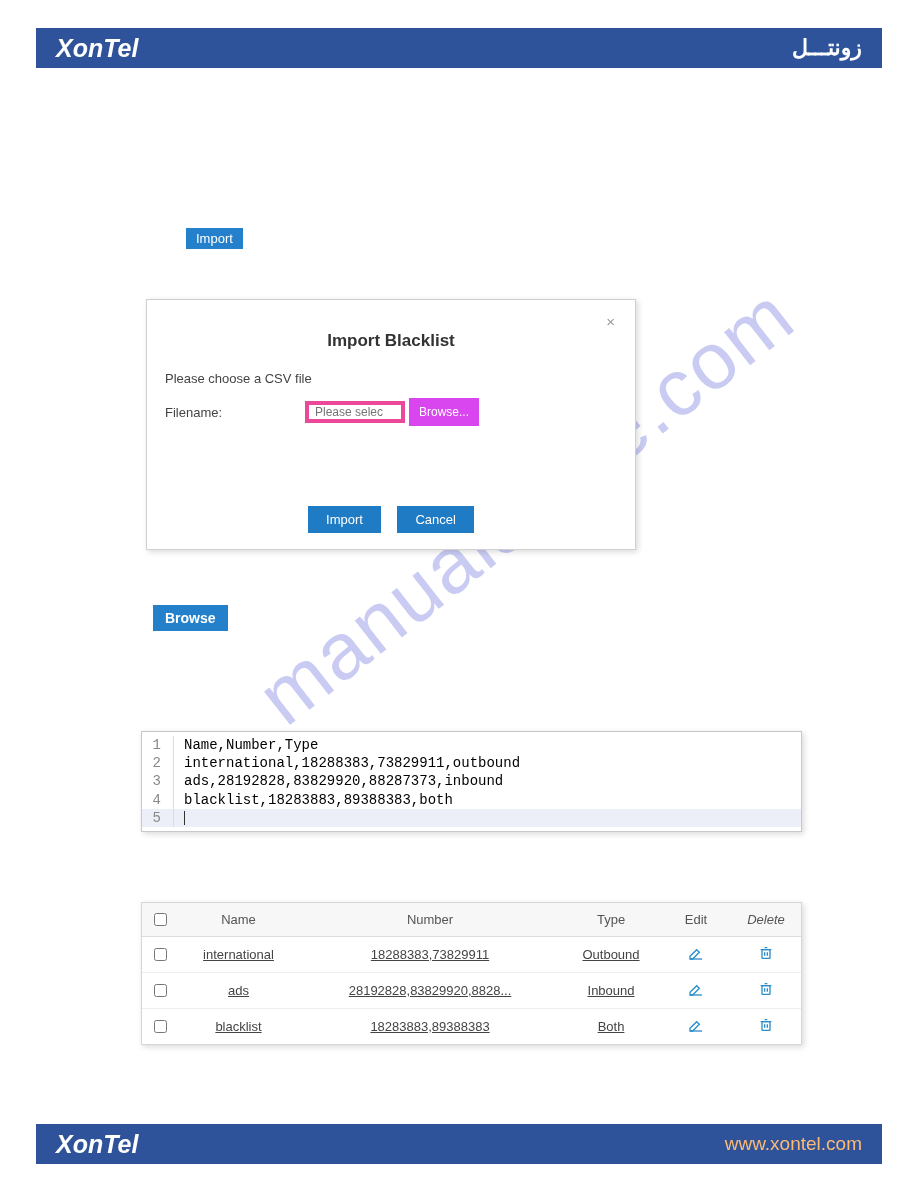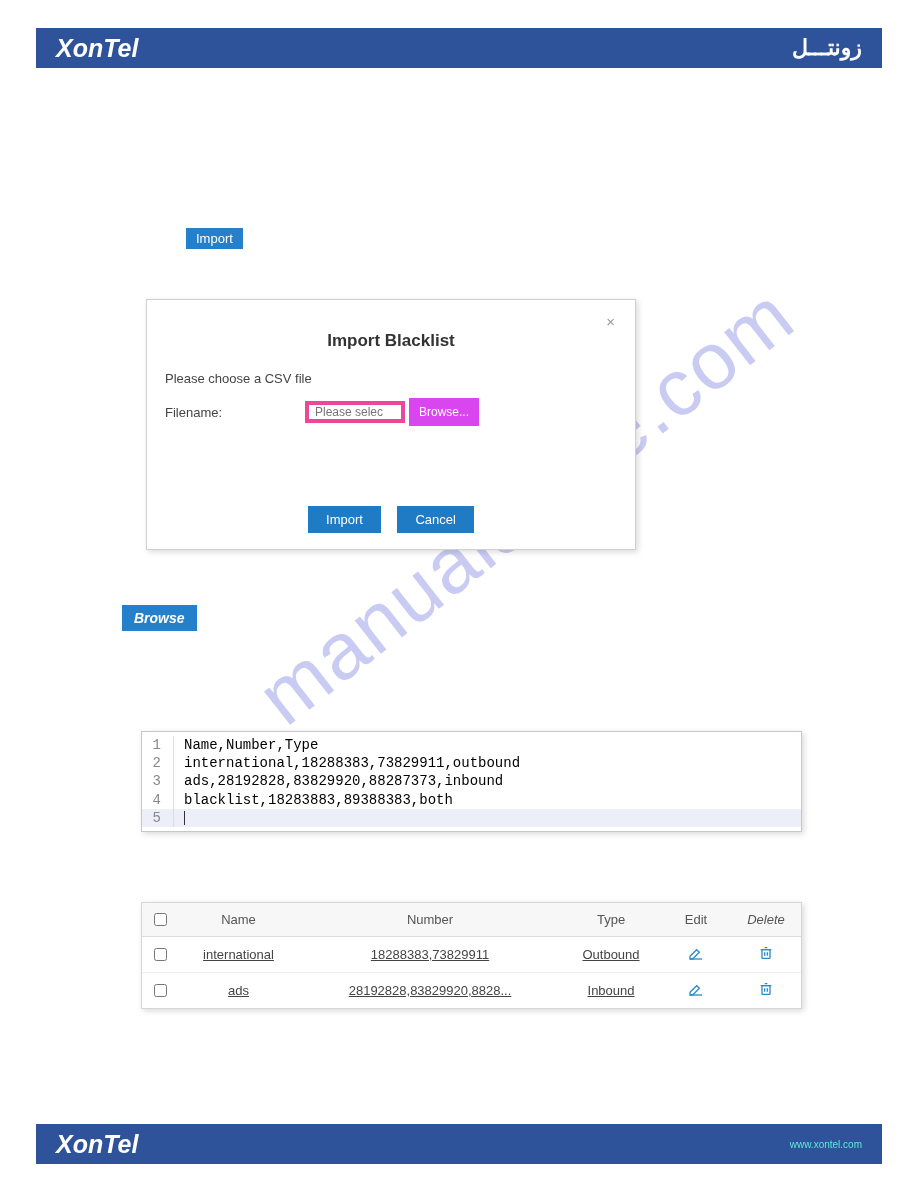--- a/index.html
+++ b/index.html
@@ -46,22 +46,22 @@
   .logo-x {
     color: #fff;
     font-size: 25px;
   }
   .arabic-logo {
     font-size: 22px;
     font-weight: bold;
     color: #fff;
   }
   .footer-url {
-    font-size: 10px;
-    color: #5eead4;
+    font-size: 19px;
+    color: #fdba74;
   }
   .btn-small {
     display: inline-block;
     background: #2580cb;
     color: #fff;
     font-size: 13px;
     padding: 3px 10px;
     border: none;
     cursor: pointer;
   }
@@ -265,21 +265,21 @@
       <button class="btn-browse">Browse...</button>
     </div>
     <div class="dialog-actions">
       <button class="btn-action">Import</button>
       <button class="btn-action">Cancel</button>
     </div>
   </div>
 
   <div class="spacer-md"></div>
 
-  <div style="margin-left:86px;font-style:italic;">
+  <div style="margin-left:117px;">
     <span class="btn-label">Browse</span>
   </div>
 
   <div class="spacer-lg"></div>
 
   <div class="code-block">
     <div class="code-line">
         <span class="lineno">1</span>
         <span class="code">Name,Number,Type</span>
       </div>
@@ -337,20 +337,35 @@
             <td><span class="icon-edit"><svg viewBox="0 0 24 24" fill="none" stroke="#2a8dc9" stroke-width="2">
                   <path d="M3 17l10-10 4 4-10 10H3v-4z"></path>
                   <path d="M3 21h18" stroke="#2a8dc9"></path>
                 </svg></span></td>
             <td><span class="icon-delete"><svg viewBox="0 0 24 24" fill="none" stroke="#2a8dc9" stroke-width="2">
                   <rect x="6" y="7" width="12" height="13" rx="1"></rect>
                   <path d="M4 7h16M10 4h4"></path>
                   <path d="M10 11v5M14 11v5"></path>
                 </svg></span></td>
           </tr>
+          <tr>
+            <td><input type="checkbox" style=""></td>
+            <td>blacklist</td>
+            <td>18283883,89388383</td>
+            <td>Both</td>
+            <td><span class="icon-edit"><svg viewBox="0 0 24 24" fill="none" stroke="#2a8dc9" stroke-width="2">
+                  <path d="M3 17l10-10 4 4-10 10H3v-4z"></path>
+                  <path d="M3 21h18" stroke="#2a8dc9"></path>
+                </svg></span></td>
+            <td><span class="icon-delete"><svg viewBox="0 0 24 24" fill="none" stroke="#2a8dc9" stroke-width="2">
+                  <rect x="6" y="7" width="12" height="13" rx="1"></rect>
+                  <path d="M4 7h16M10 4h4"></path>
+                  <path d="M10 11v5M14 11v5"></path>
+                </svg></span></td>
+          </tr>
         </tbody>
     </table>
   </div>
 
   <div class="footer-bar">
     <span class="logo">
       <span class="logo-x">XonTel</span>
     </span>
     <span class="footer-url">www.xontel.com</span>
   </div>

